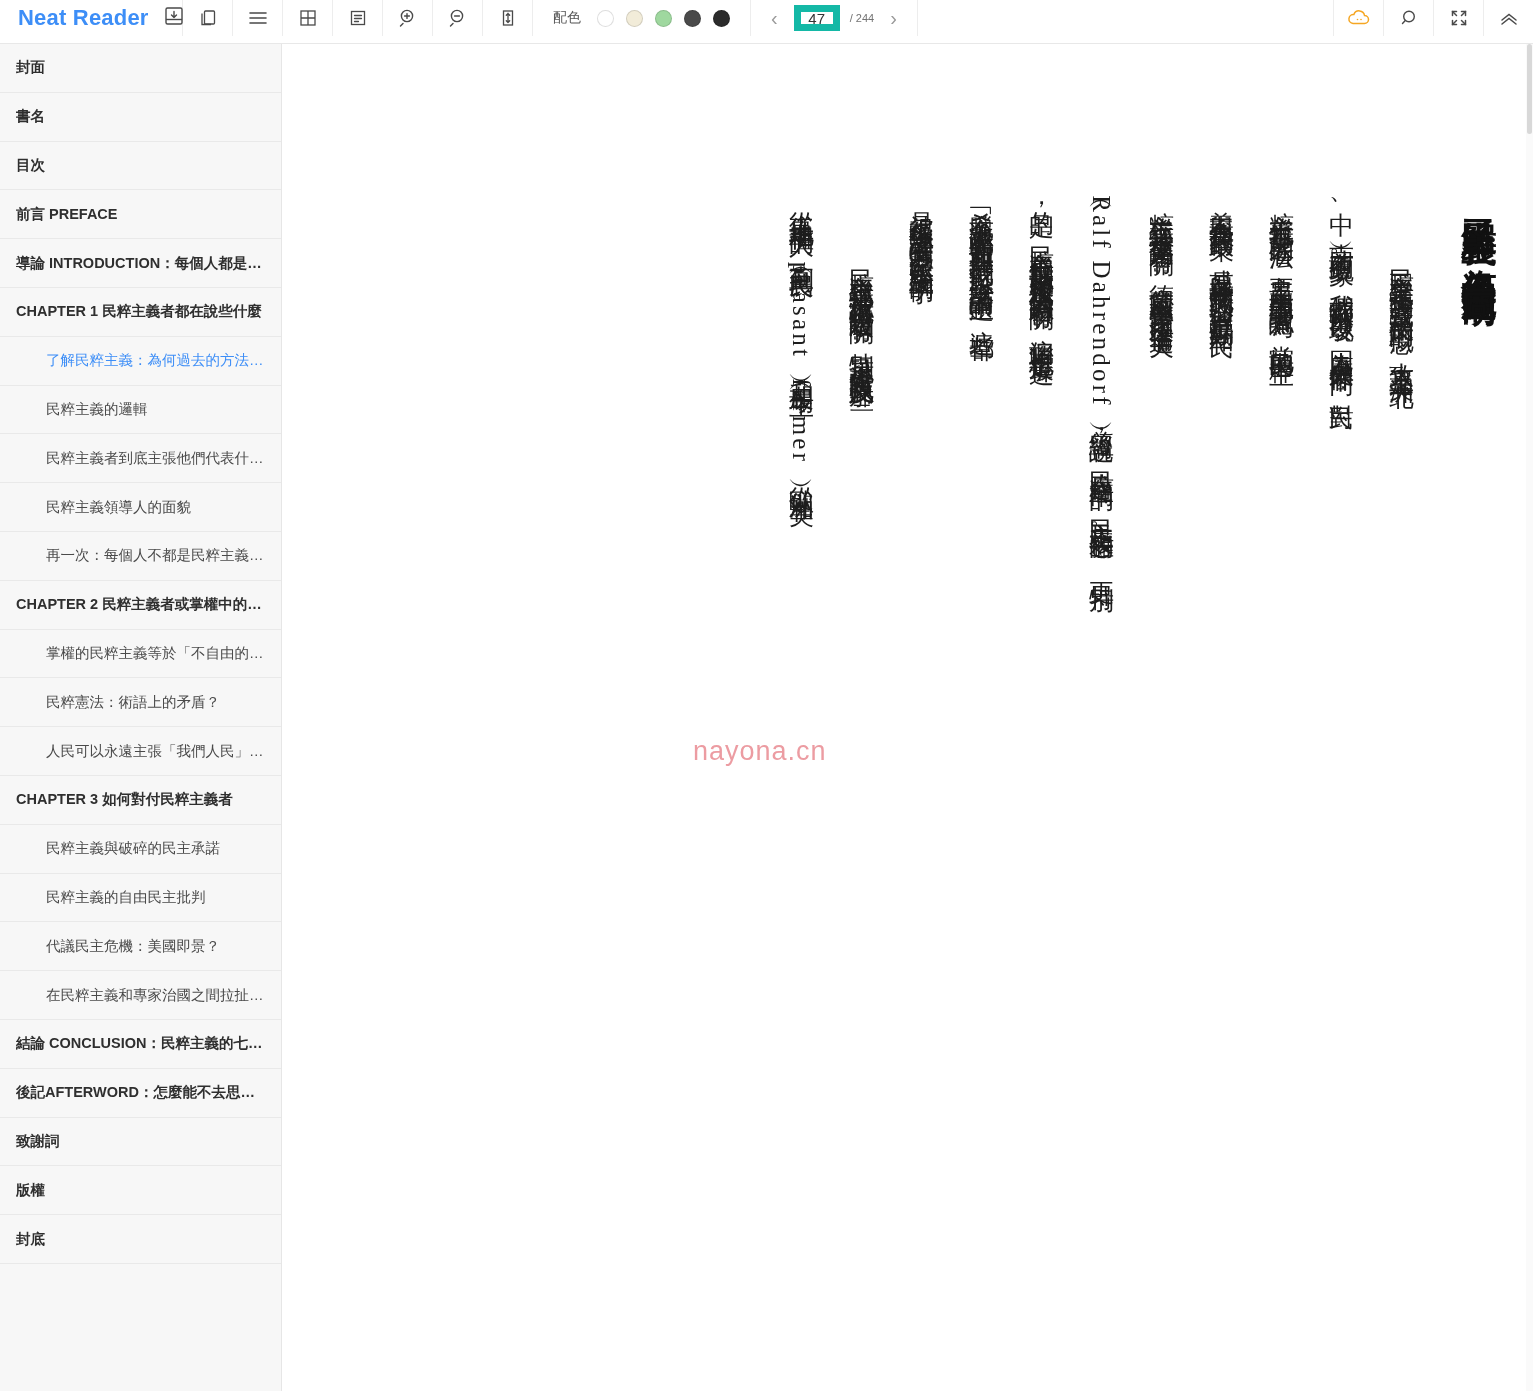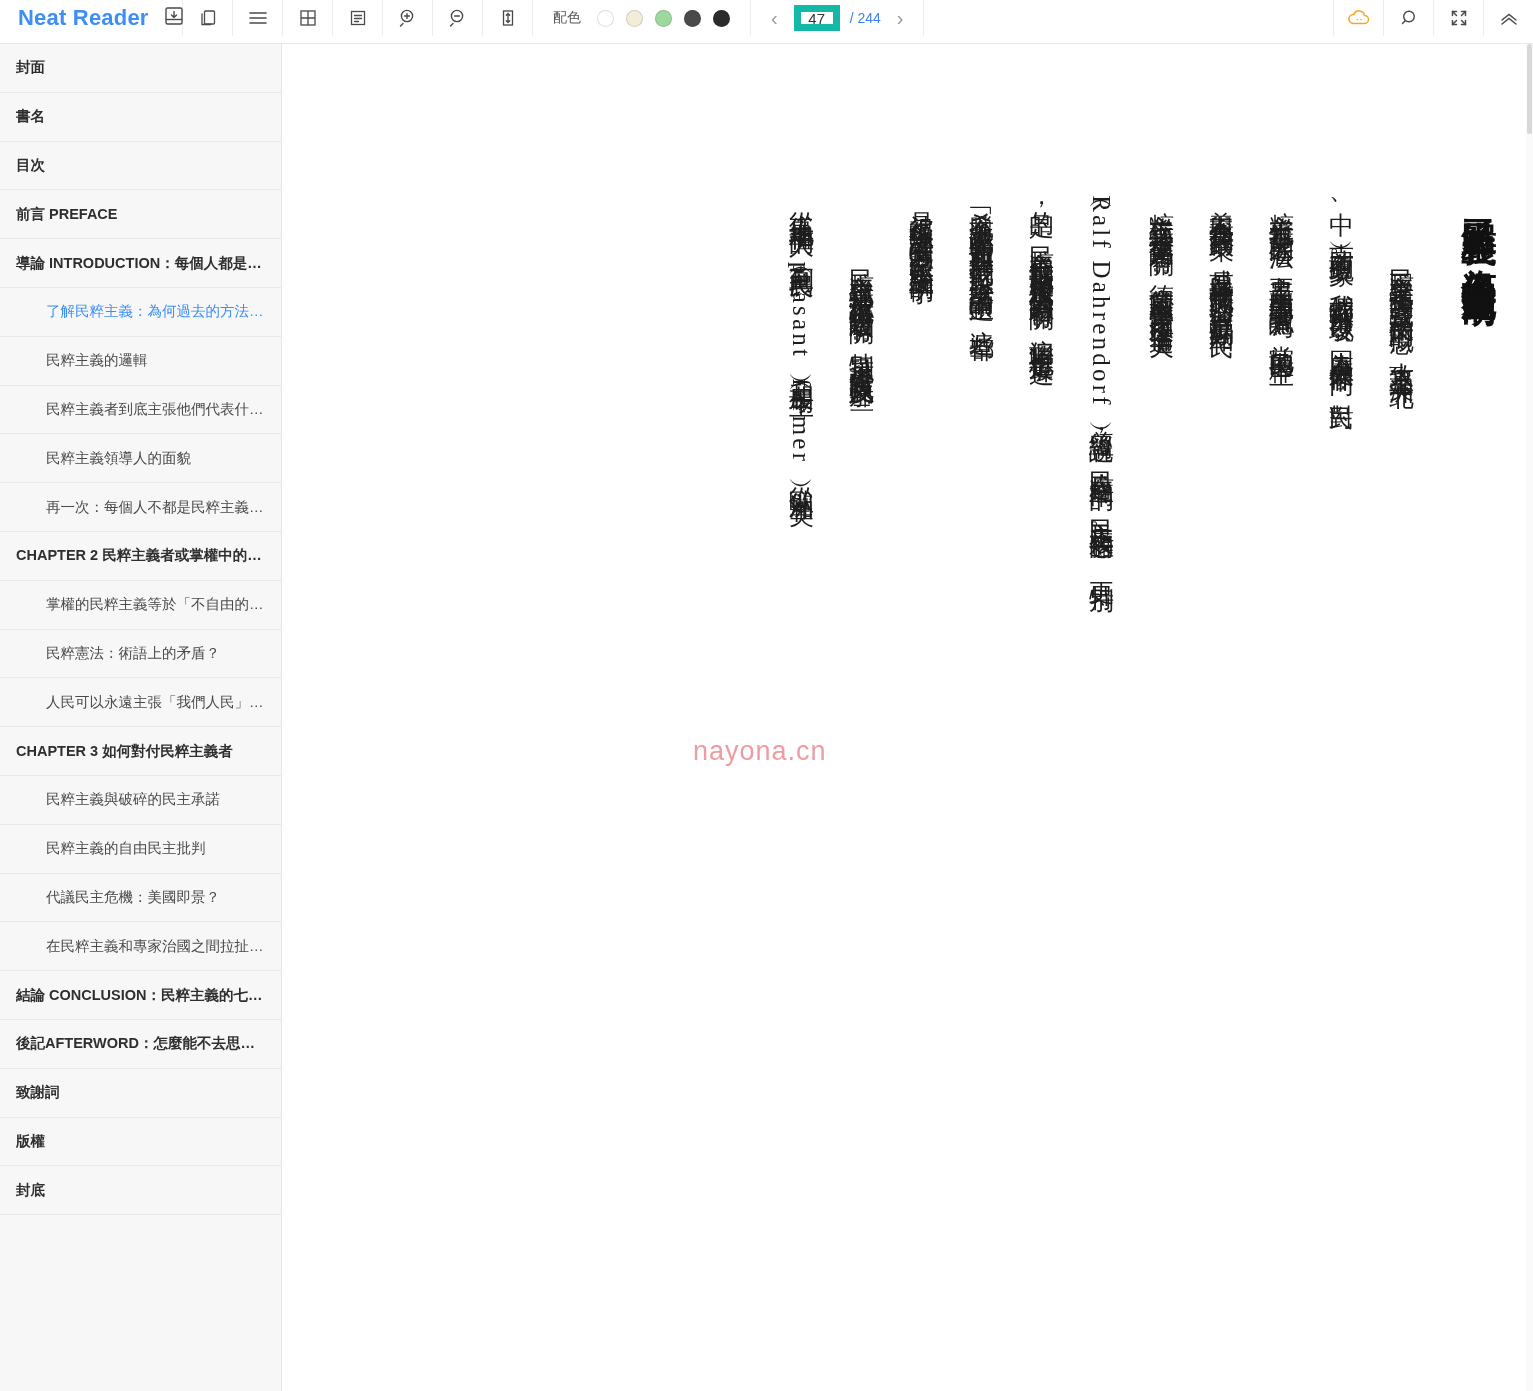--- a/index.html
+++ b/index.html
@@ -56,21 +56,21 @@
   .pg-arrow { color:#9a9a9a; font-size: 20px; line-height:1; padding: 2px 6px; cursor:pointer;}
   .pg-input {
     width: 46px; height: 26px;
     border: 7px solid #14b8a6;
     text-align: center;
     font-size: 15px;
     color: #333;
     font-family: "Liberation Sans", sans-serif;
     background:#fff;
   }
-  .pg-total { font-size: 14px; color: #3b82f6; white-space: nowrap;}
+  .pg-total { font-size: 11px; color: #737373; white-space: nowrap;}
   .tb-spacer { flex: 1 1 auto; border-right: none; }
   .tb-right { border-right: none; border-left: 1px solid #ededed; }
 
   
   .sidebar {
     position: absolute;
     top: 44px; left: 0;
     width: 282px;
     height: 1347px;
     background: #f7f7f7;
@@ -299,20 +299,23 @@
         <span>書名</span>
       </div>
       <div class="toc-item lvl1">
         <span>目次</span>
       </div>
       <div class="toc-item lvl1">
         <span>前言 PREFACE</span>
       </div>
       <div class="toc-item lvl1">
         <span>導論 INTRODUCTION：每個人都是民…</span>
+      </div>
+      <div class="toc-item lvl1">
+        <span>CHAPTER 1 民粹主義者都在說些什麼</span>
       </div>
       <div class="toc-item lvl2 active">
         <span>了解民粹主義：為何過去的方法…</span>
       </div>
       <div class="toc-item lvl2">
         <span>民粹主義的邏輯</span>
       </div>
       <div class="toc-item lvl2">
         <span>民粹主義者到底主張他們代表什…</span>
       </div>

